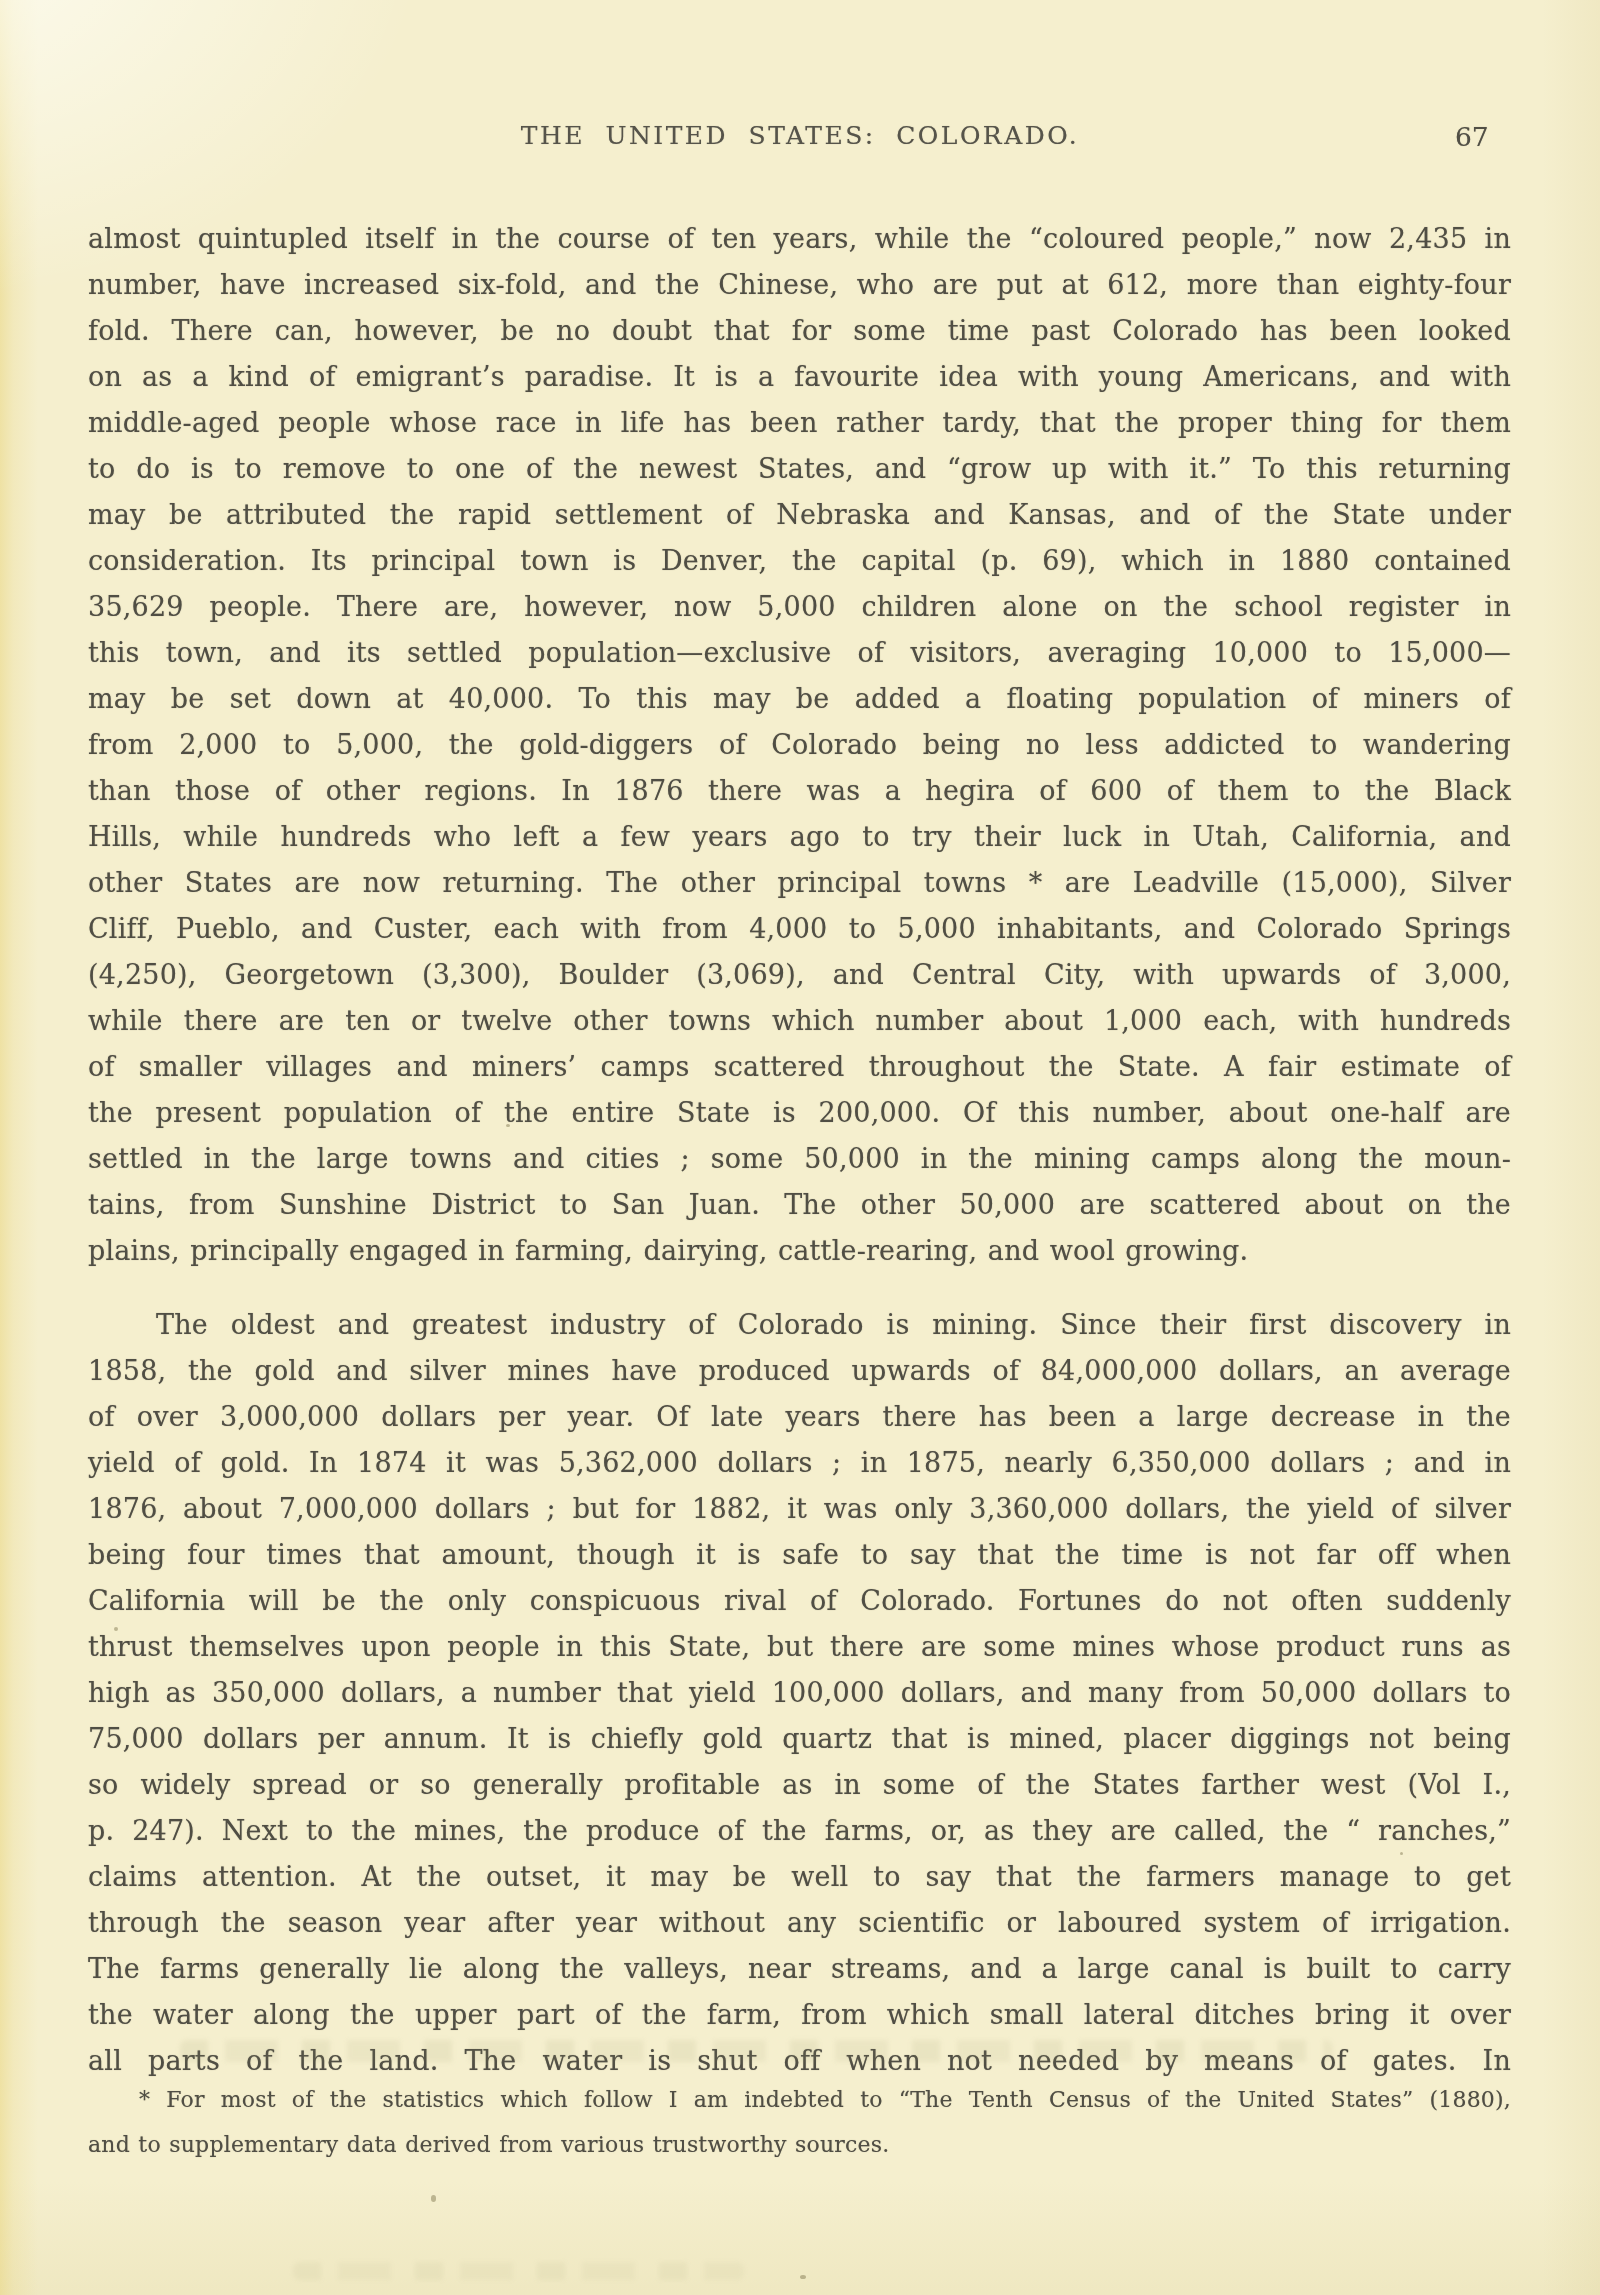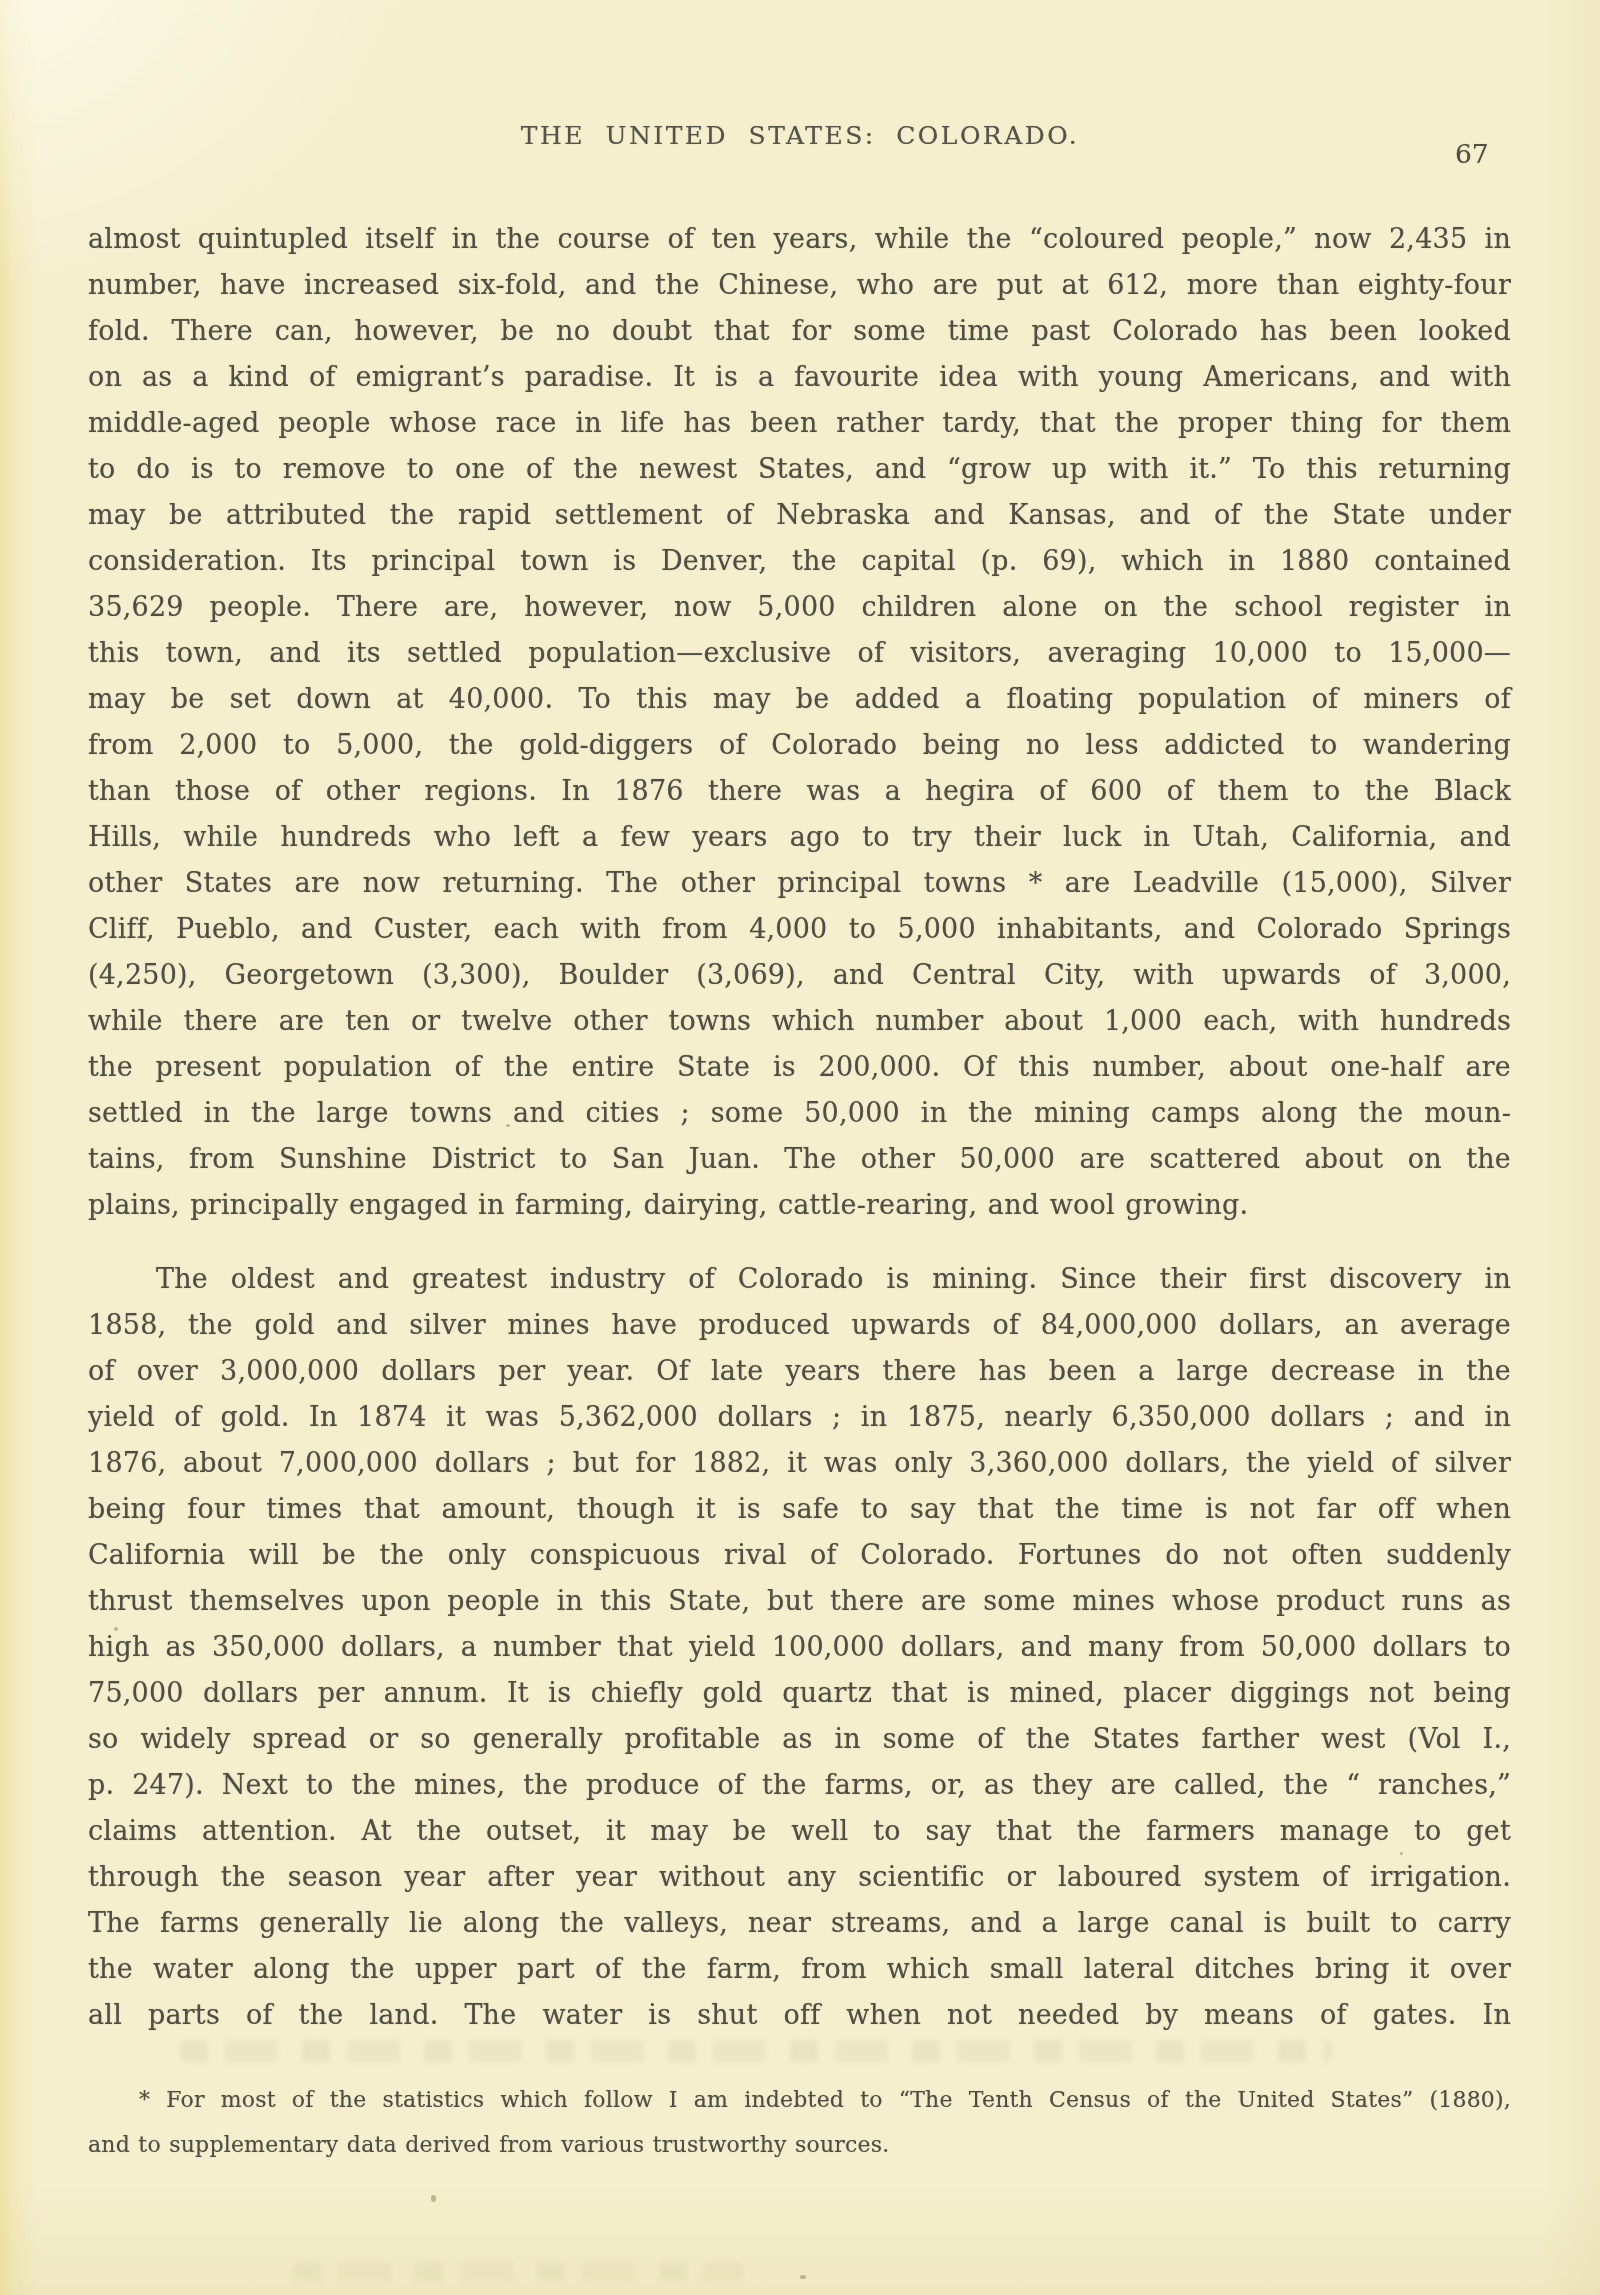--- a/index.html
+++ b/index.html
@@ -18,21 +18,21 @@
     overflow:hidden;
   }
   .running-head {
     position:absolute; top:121px; left:0; width:1600px;
     text-align:center;
     font-size:25px; letter-spacing:2.5px; word-spacing:10px;
     color:#56544a;
     text-shadow:0 0 0.8px rgba(86,84,74,0.55);
   }
   .page-number {
-    position:absolute; top:138px; left:1455px; width:66px;
+    position:absolute; top:121px; left:1455px; width:66px;
     font-size:26.5px; color:#514f45;
     text-shadow:0 0 0.8px rgba(86,84,74,0.55);
   }
   .body-text {
     position:absolute; top:216px; left:88px; width:1423px;
     font-size:27px; line-height:46px;
     letter-spacing:0.2px; word-spacing:1.7px;
     text-shadow:0 0 1px rgba(88,86,74,0.5);
   }
   .body-text .line { text-align:justify; text-align-last:justify; }
@@ -80,20 +80,21 @@
       <div class="line">35,629 people. There are, however, now 5,000 children alone on the school register in</div>
       <div class="line">this town, and its settled population—exclusive of visitors, averaging 10,000 to 15,000—</div>
       <div class="line">may be set down at 40,000. To this may be added a floating population of miners of</div>
       <div class="line">from 2,000 to 5,000, the gold-diggers of Colorado being no less addicted to wandering</div>
       <div class="line">than those of other regions. In 1876 there was a hegira of 600 of them to the Black</div>
       <div class="line">Hills, while hundreds who left a few years ago to try their luck in Utah, California, and</div>
       <div class="line">other States are now returning. The other principal towns * are Leadville (15,000), Silver</div>
       <div class="line">Cliff, Pueblo, and Custer, each with from 4,000 to 5,000 inhabitants, and Colorado Springs</div>
       <div class="line">(4,250), Georgetown (3,300), Boulder (3,069), and Central City, with upwards of 3,000,</div>
       <div class="line">while there are ten or twelve other towns which number about 1,000 each, with hundreds</div>
+      <div class="line">of smaller villages and miners’ camps scattered throughout the State. A fair estimate of</div>
       <div class="line">the present population of the entire State is 200,000. Of this number, about one-half are</div>
       <div class="line">settled in the large towns and cities ; some 50,000 in the mining camps along the moun-</div>
       <div class="line">tains, from Sunshine District to San Juan. The other 50,000 are scattered about on the</div>
       <div class="line no-just">plains, principally engaged in farming, dairying, cattle-rearing, and wool growing.</div>
       <div class="line indent">The oldest and greatest industry of Colorado is mining. Since their first discovery in</div>
       <div class="line">1858, the gold and silver mines have produced upwards of 84,000,000 dollars, an average</div>
       <div class="line">of over 3,000,000 dollars per year. Of late years there has been a large decrease in the</div>
       <div class="line">yield of gold. In 1874 it was 5,362,000 dollars ; in 1875, nearly 6,350,000 dollars ; and in</div>
       <div class="line">1876, about 7,000,000 dollars ; but for 1882, it was only 3,360,000 dollars, the yield of silver</div>
       <div class="line">being four times that amount, though it is safe to say that the time is not far off when</div>

